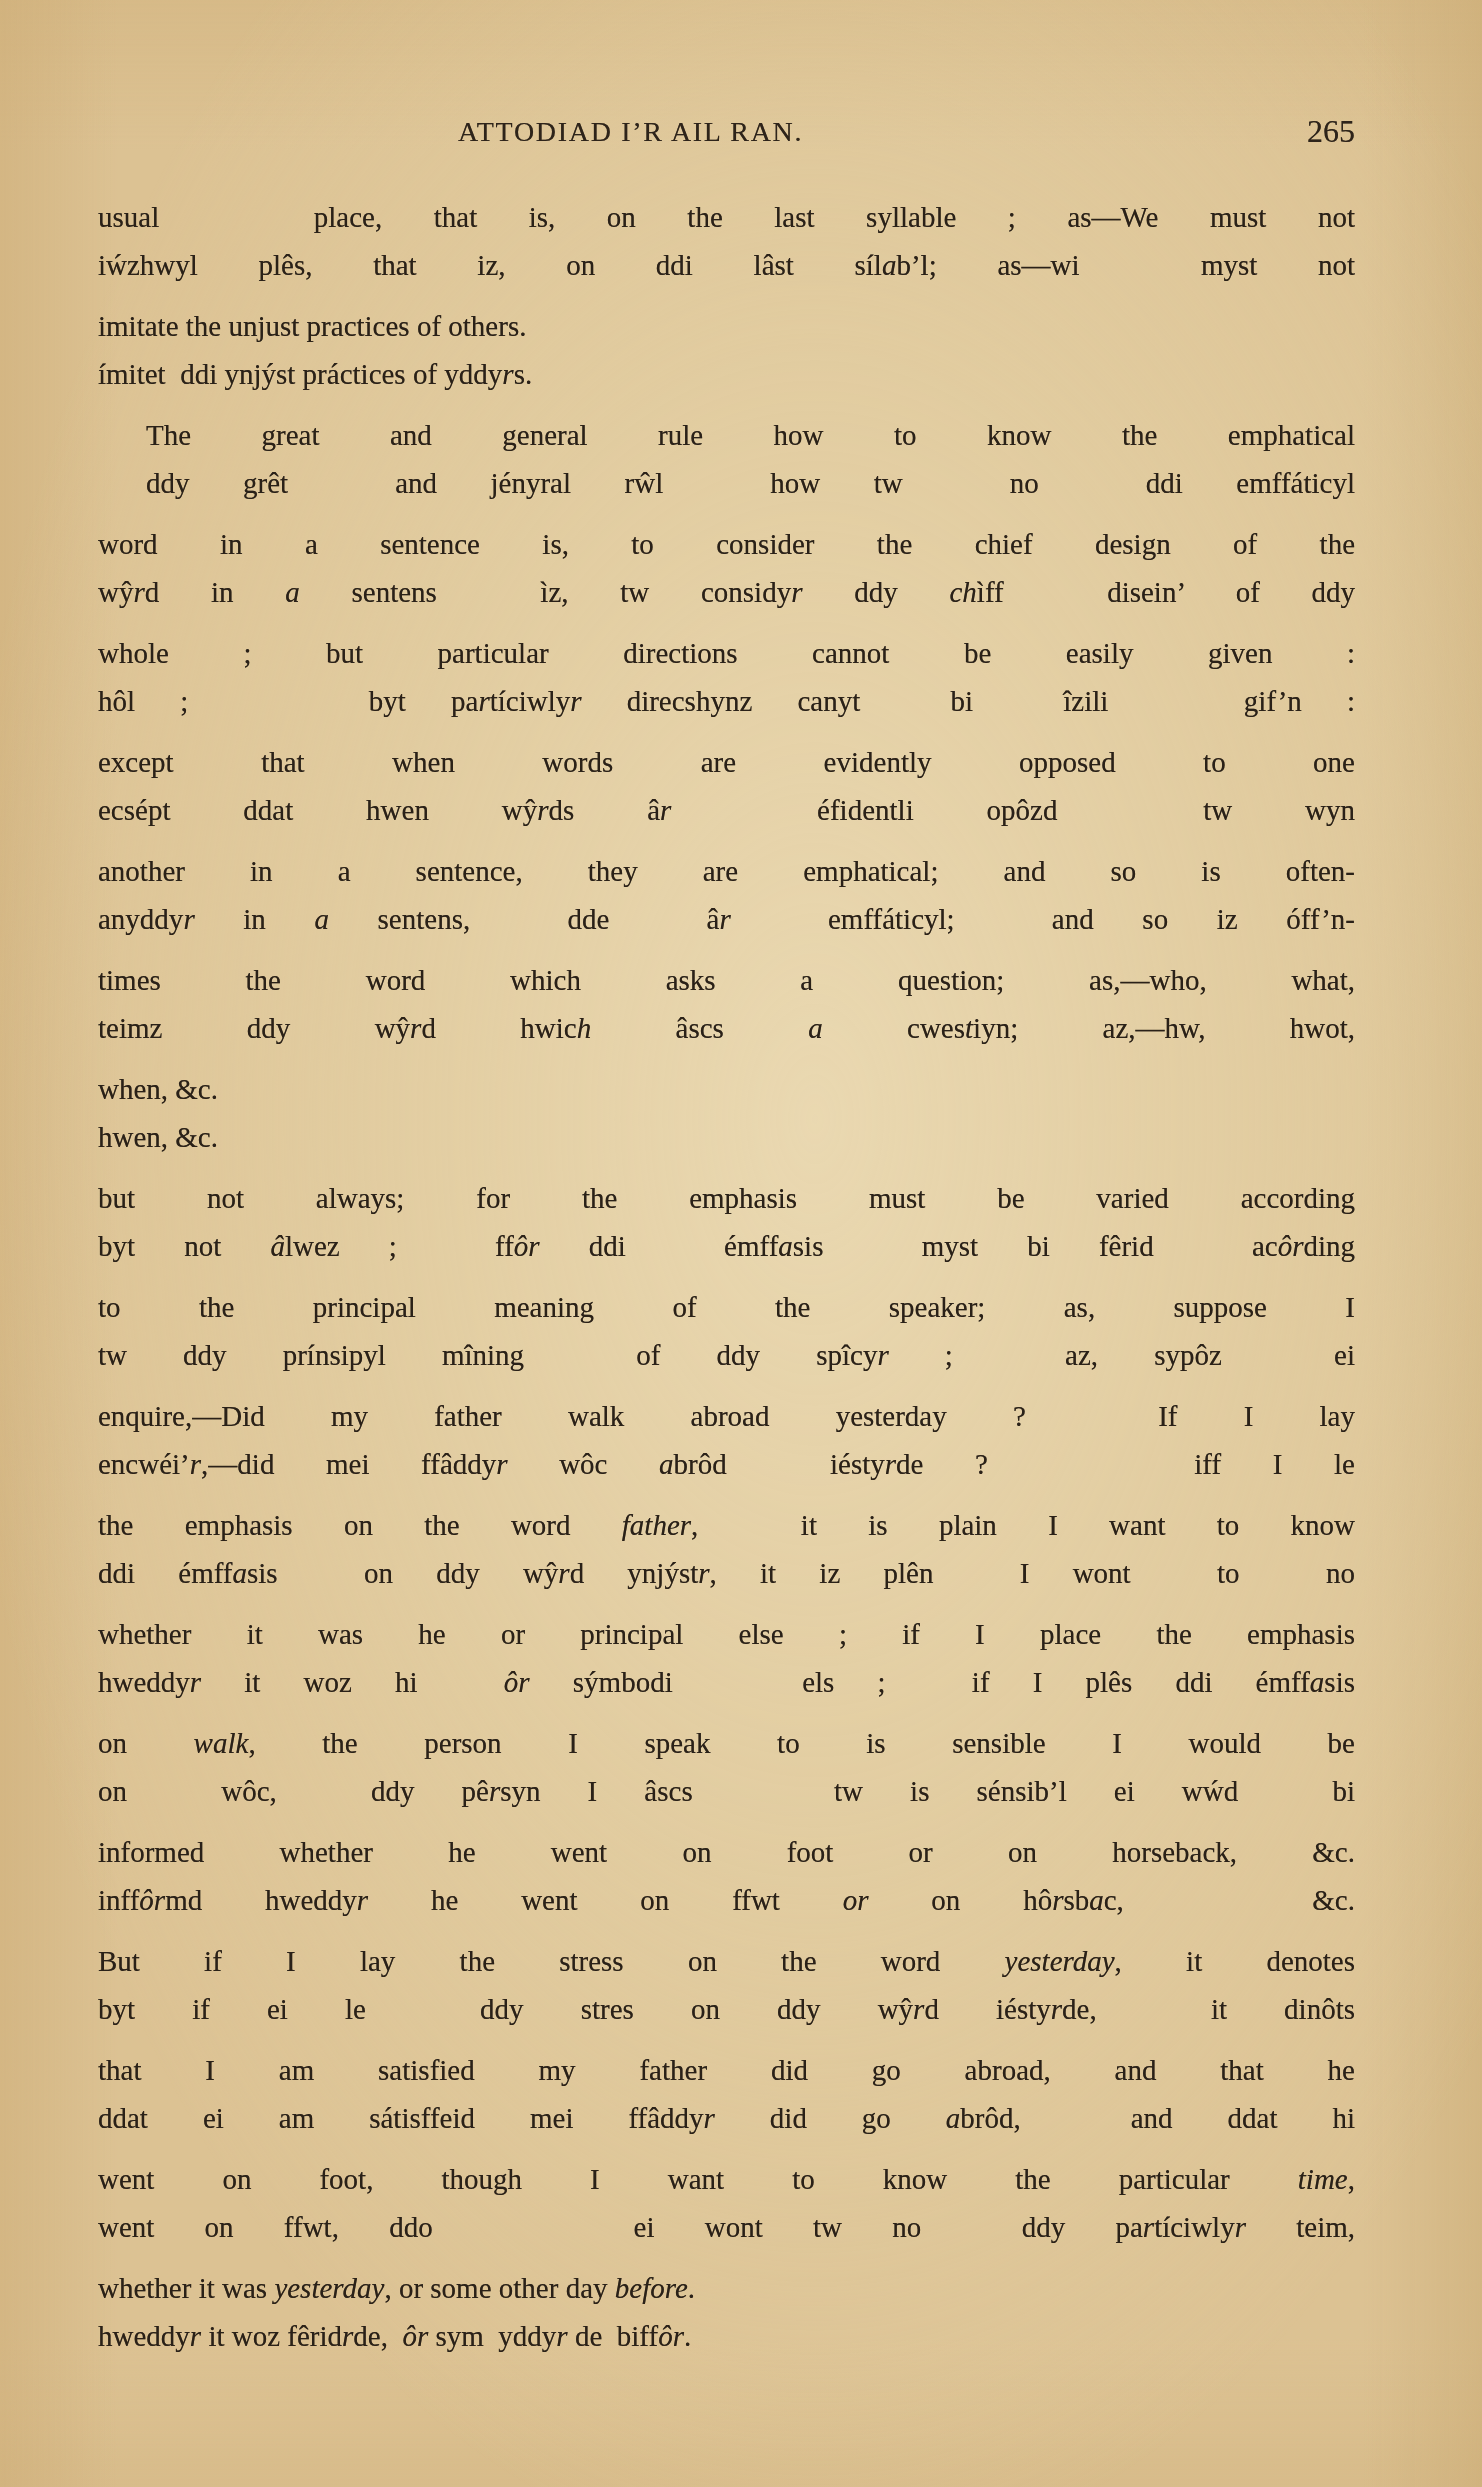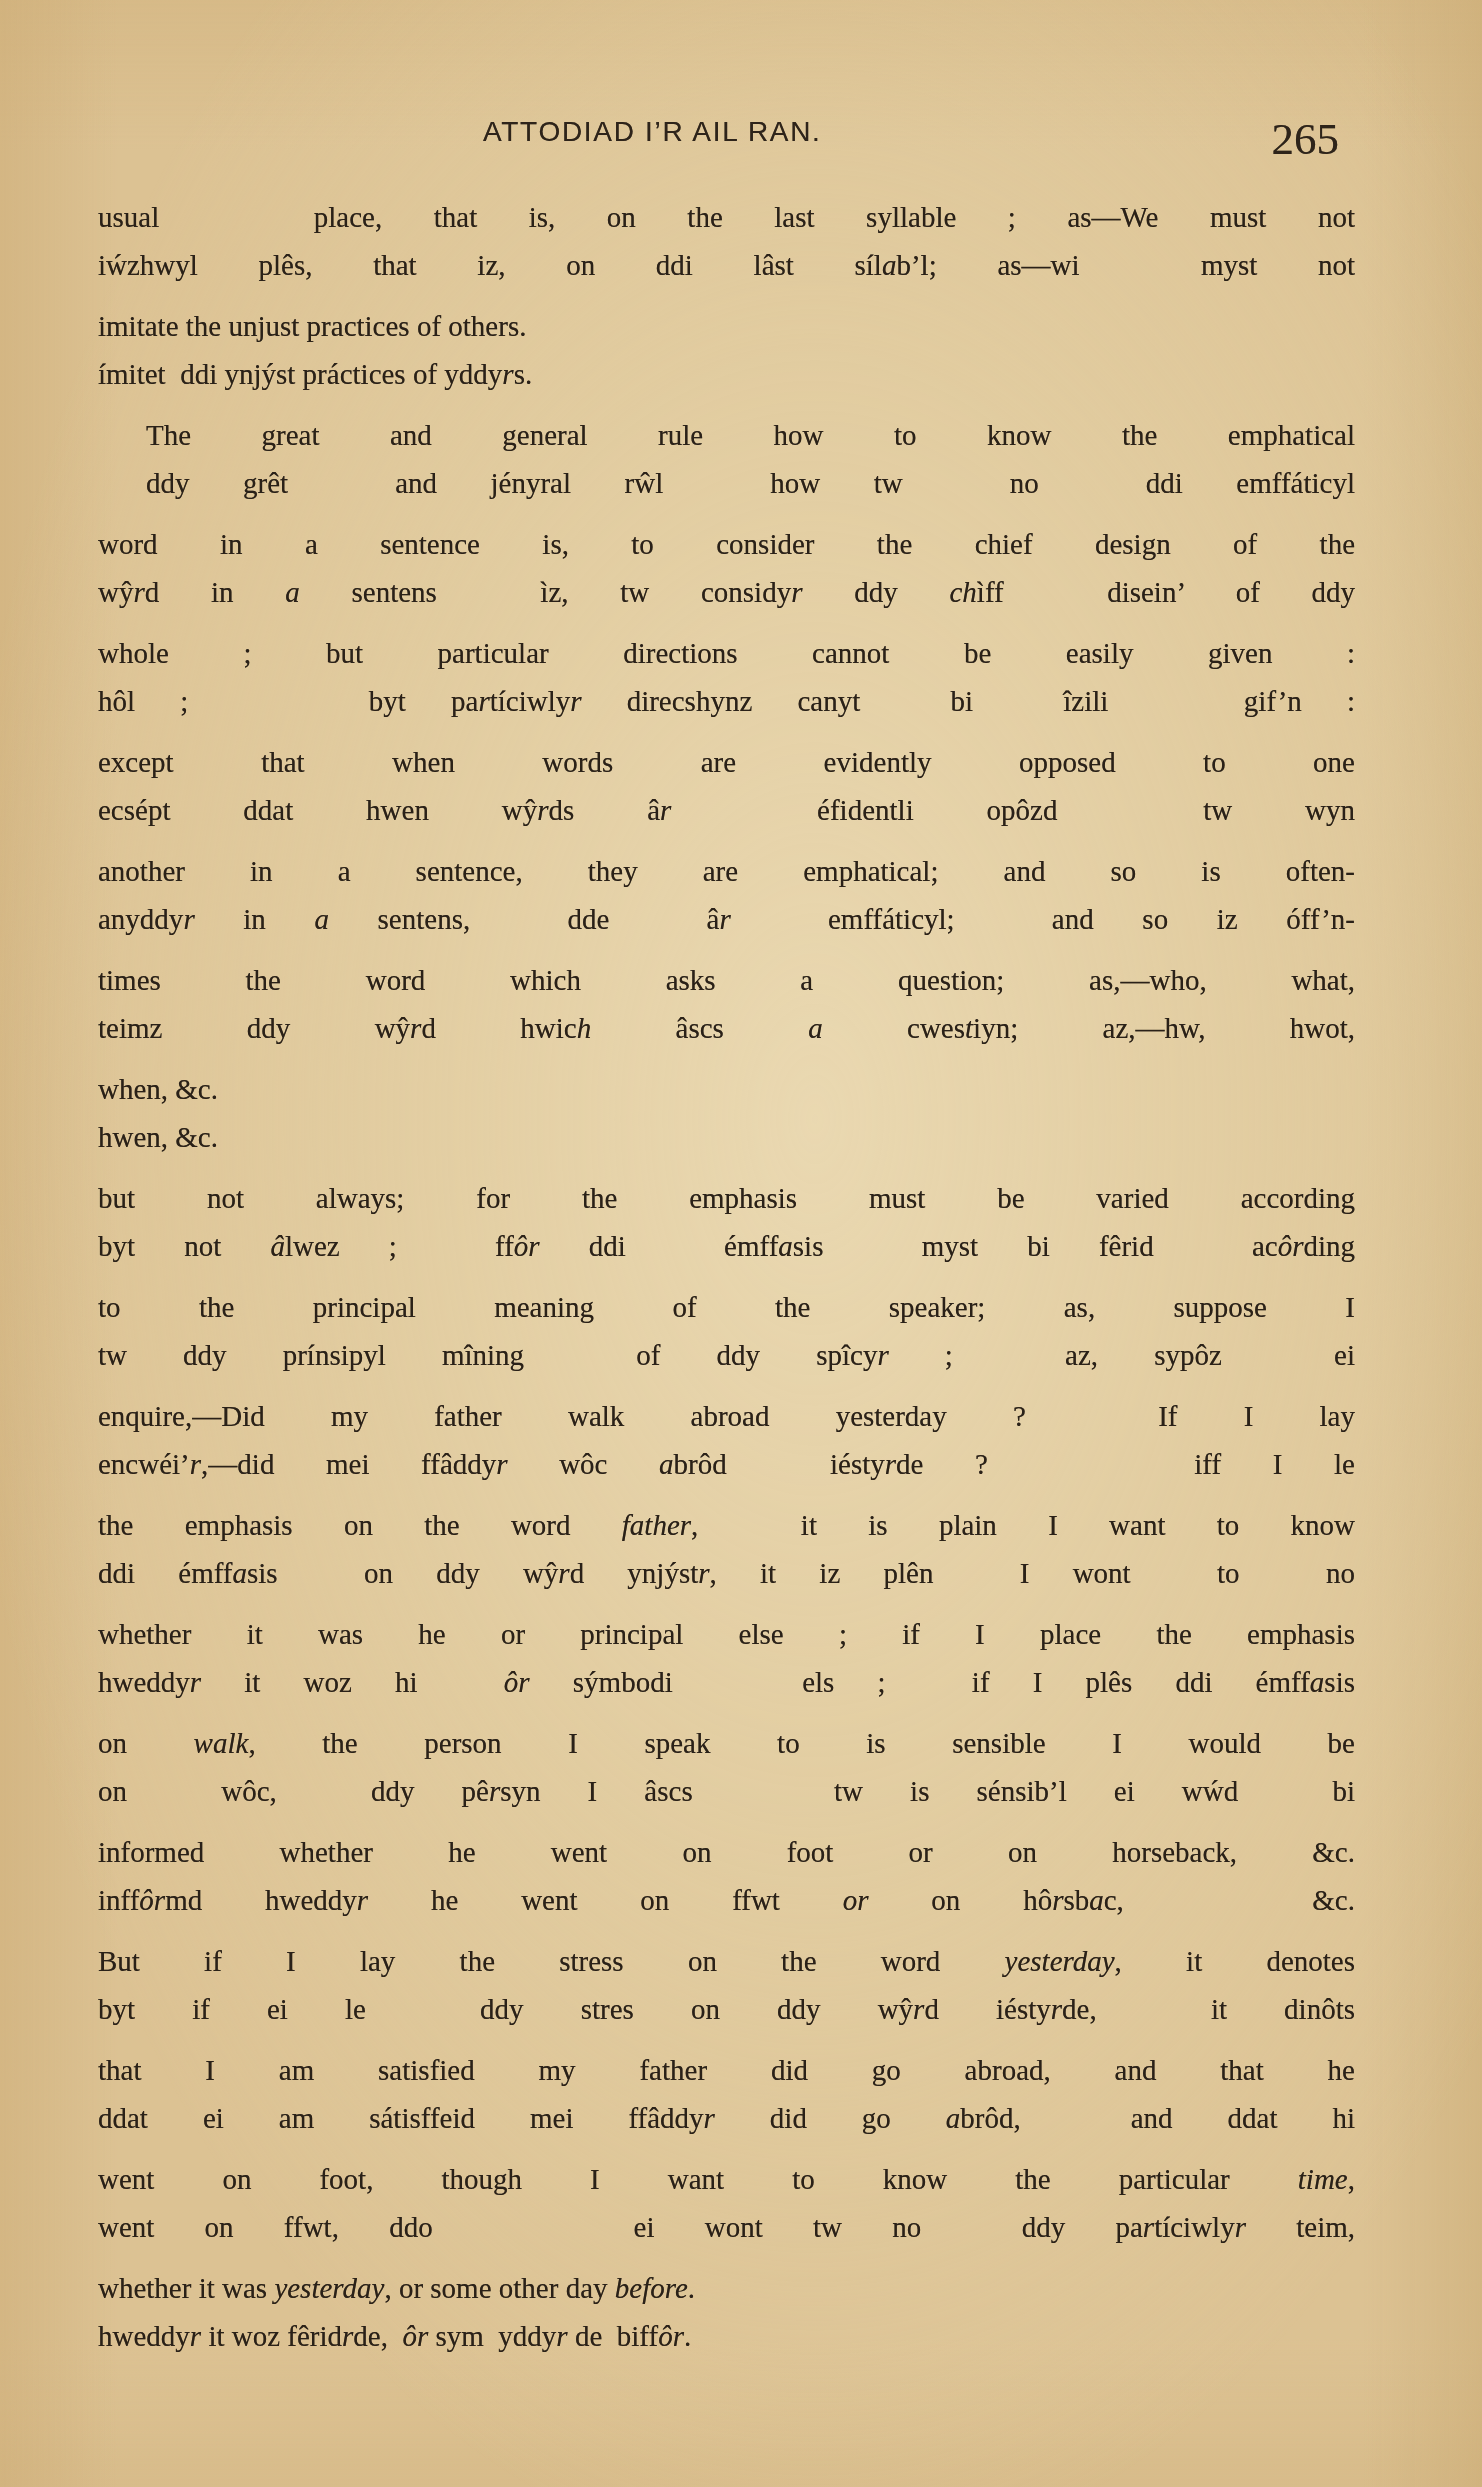--- a/index.html
+++ b/index.html
@@ -23,35 +23,35 @@
   }
   .running-head {
     position: absolute;
     top: 116px;
     left: 98px;
     width: 1257px;
     height: 42px;
   }
   .running-title {
     position: absolute;
-    left: 385px;
+    left: 360px;
     top: 0;
-    font-family: Liberation Sans, sans-serif;
+    font-family: Liberation Serif, serif;
     font-size: 28px;
     letter-spacing: 1.7px;
     font-variant: small-caps;
     text-transform: uppercase;
     color: #2e241a;
   }
   .page-number {
     position: absolute;
-    right: 16px;
+    right: 0;
     top: -3.3px;
     font-family: "Liberation Serif", "DejaVu Serif", serif;
-    font-size: 45px;
+    font-size: 32px;
     color: #2e241a;
   }
   .body-text {
     position: absolute;
     left: 98px;
     top: 196px;
     width: 1257px;
   }
   .pair {
     height: 109px;

